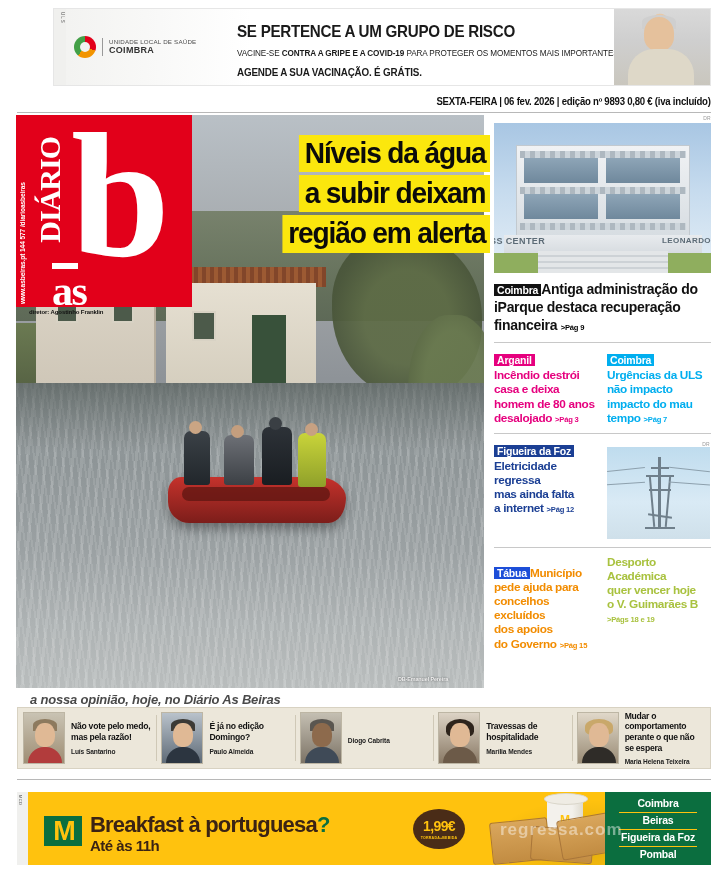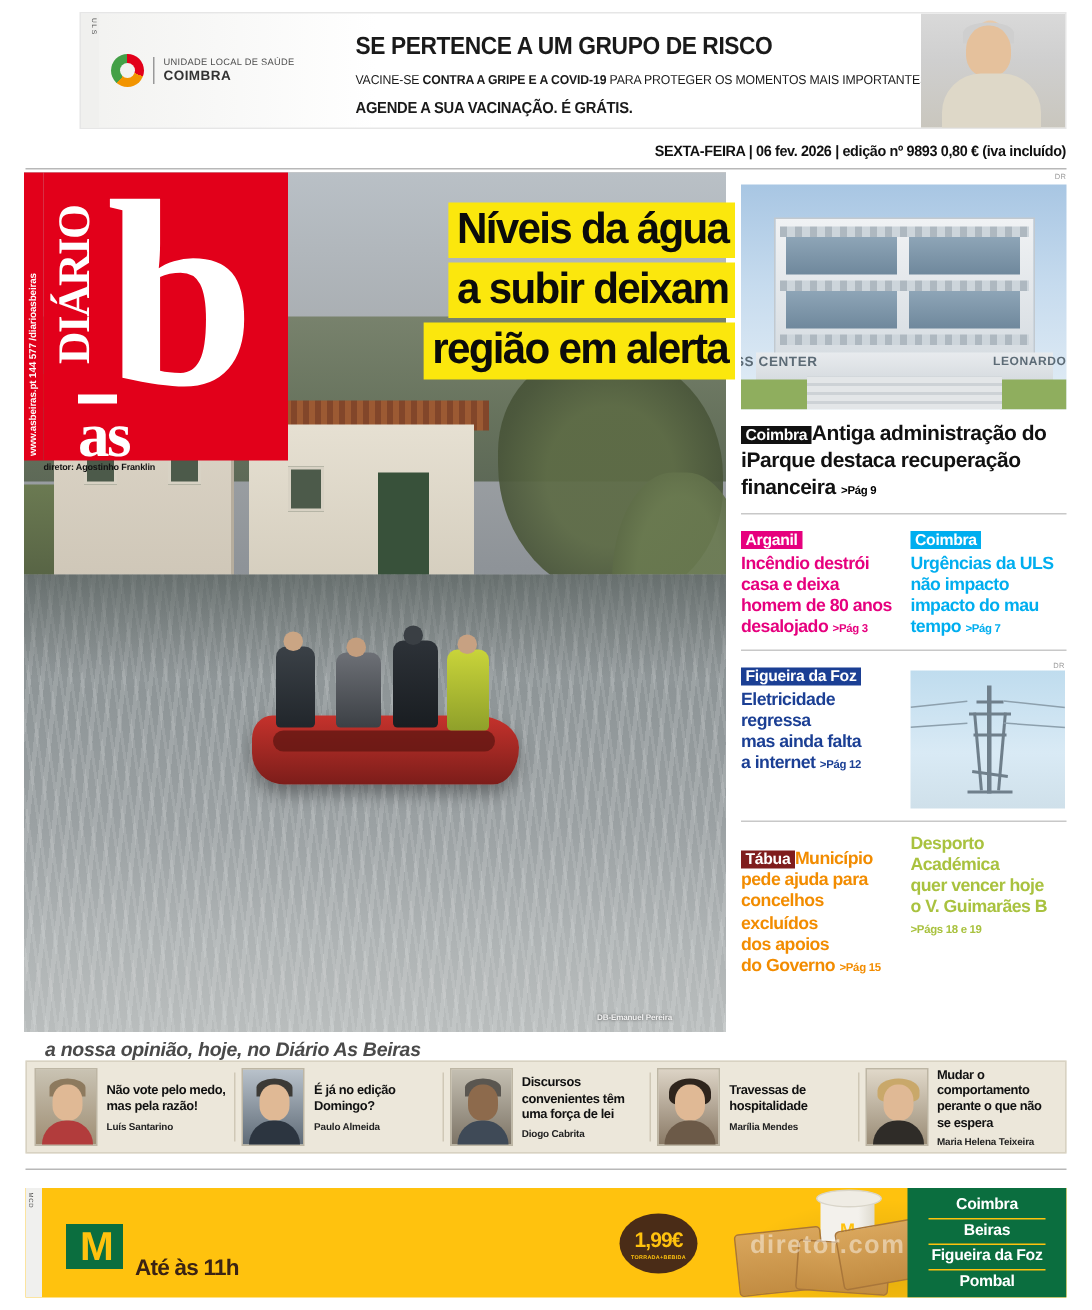--- a/index.html
+++ b/index.html
@@ -256,21 +256,21 @@
 
   .lead-item { margin-top:7px; }
   .tag {
     display:inline-block; color:#fff; font-weight:800; font-size:10.5px;
     padding:0 3px; letter-spacing:-.2px; vertical-align:baseline;
   }
   .tag-black { background:#111; }
   .tag-magenta { background:#e6007e; }
   .tag-cyan { background:#00aeef; }
   .tag-darkblue { background:#1b3f94; }
-  .tag-orange { background:#7f1d1d;margin-top:12px; }
+  .tag-orange { background:#1d4ed8;margin-top:12px; }
 
   .lead-text {
     font-size:14px; font-weight:800; color:#111; line-height:1.22;
     letter-spacing:-.3px; display:inline;
   }
   .pg { font-size:7.6px; font-weight:800; letter-spacing:-.2px; }
 
   .hr-thin { height:1px; background:#c8c8c8; margin:8px 0 7px 0; }
 
   .two-col { display:flex; gap:10px; }
@@ -620,21 +620,20 @@
       </div>
     </div>
 
     <div class="op-cell">
       <div class="op-face face-c">
         <div class="fhair" style="background:#5a5650;"></div>
         <div class="fskin" style="background:#8d6a4c;"></div>
         <div class="fbody" style="background:#3f4a57;"></div>
       </div>
       <div class="op-txt">
-        <div class="op-head">Discursos convenientes têm uma força de lei</div>
         <div class="op-name">Diogo Cabrita</div>
       </div>
     </div>
 
     <div class="op-cell">
       <div class="op-face face-d">
         <div class="fhair" style="background:#2e241c;width:28px;left:7px;height:18px;border-radius:50% 50% 30% 30%;"></div>
         <div class="fskin"></div>
         <div class="fbody" style="background:#6c5a48;"></div>
       </div>
@@ -658,35 +657,36 @@
   </div>
   <div class="rule-bottom"></div>
 
   <div class="bottomad">
     <div class="ba-side">
       <div class="ba-code">MCD</div>
     </div>
     <div class="mcd-logo">
       <span class="mcd-m">M</span>
     </div>
+    <div class="ba-h"><span>Breakfast à portuguesa</span><span class="q">?</span></div>
     <div class="ba-sub">Até às 11h</div>
     <div class="ba-price">
       <div class="p">1,99€</div>
       <div class="s">TORRADA+BEBIDA</div>
     </div>
     <div class="ba-food">
       <div class="cup">
           <span class="cup-m">M</span>
         </div>
       <div class="toast" style="left:16px;top:28px;width:58px;height:42px;transform:rotate(-6deg);"></div>
       <div class="toast" style="left:56px;top:36px;width:62px;height:34px;transform:rotate(4deg);"></div>
       <div class="toast" style="left:84px;top:24px;width:58px;height:40px;transform:rotate(-10deg);"></div>
     </div>
     <div class="ba-cities">
       <div class="ba-city">Coimbra</div>
       <div class="ba-city">Beiras</div>
       <div class="ba-city">Figueira da Foz</div>
       <div class="ba-city">Pombal</div>
     </div>
   </div>
-  <div class="watermark">diretor.com</div>
+  <div class="watermark">regressa.com</div>
 
 </div>
 
 </body></html>

